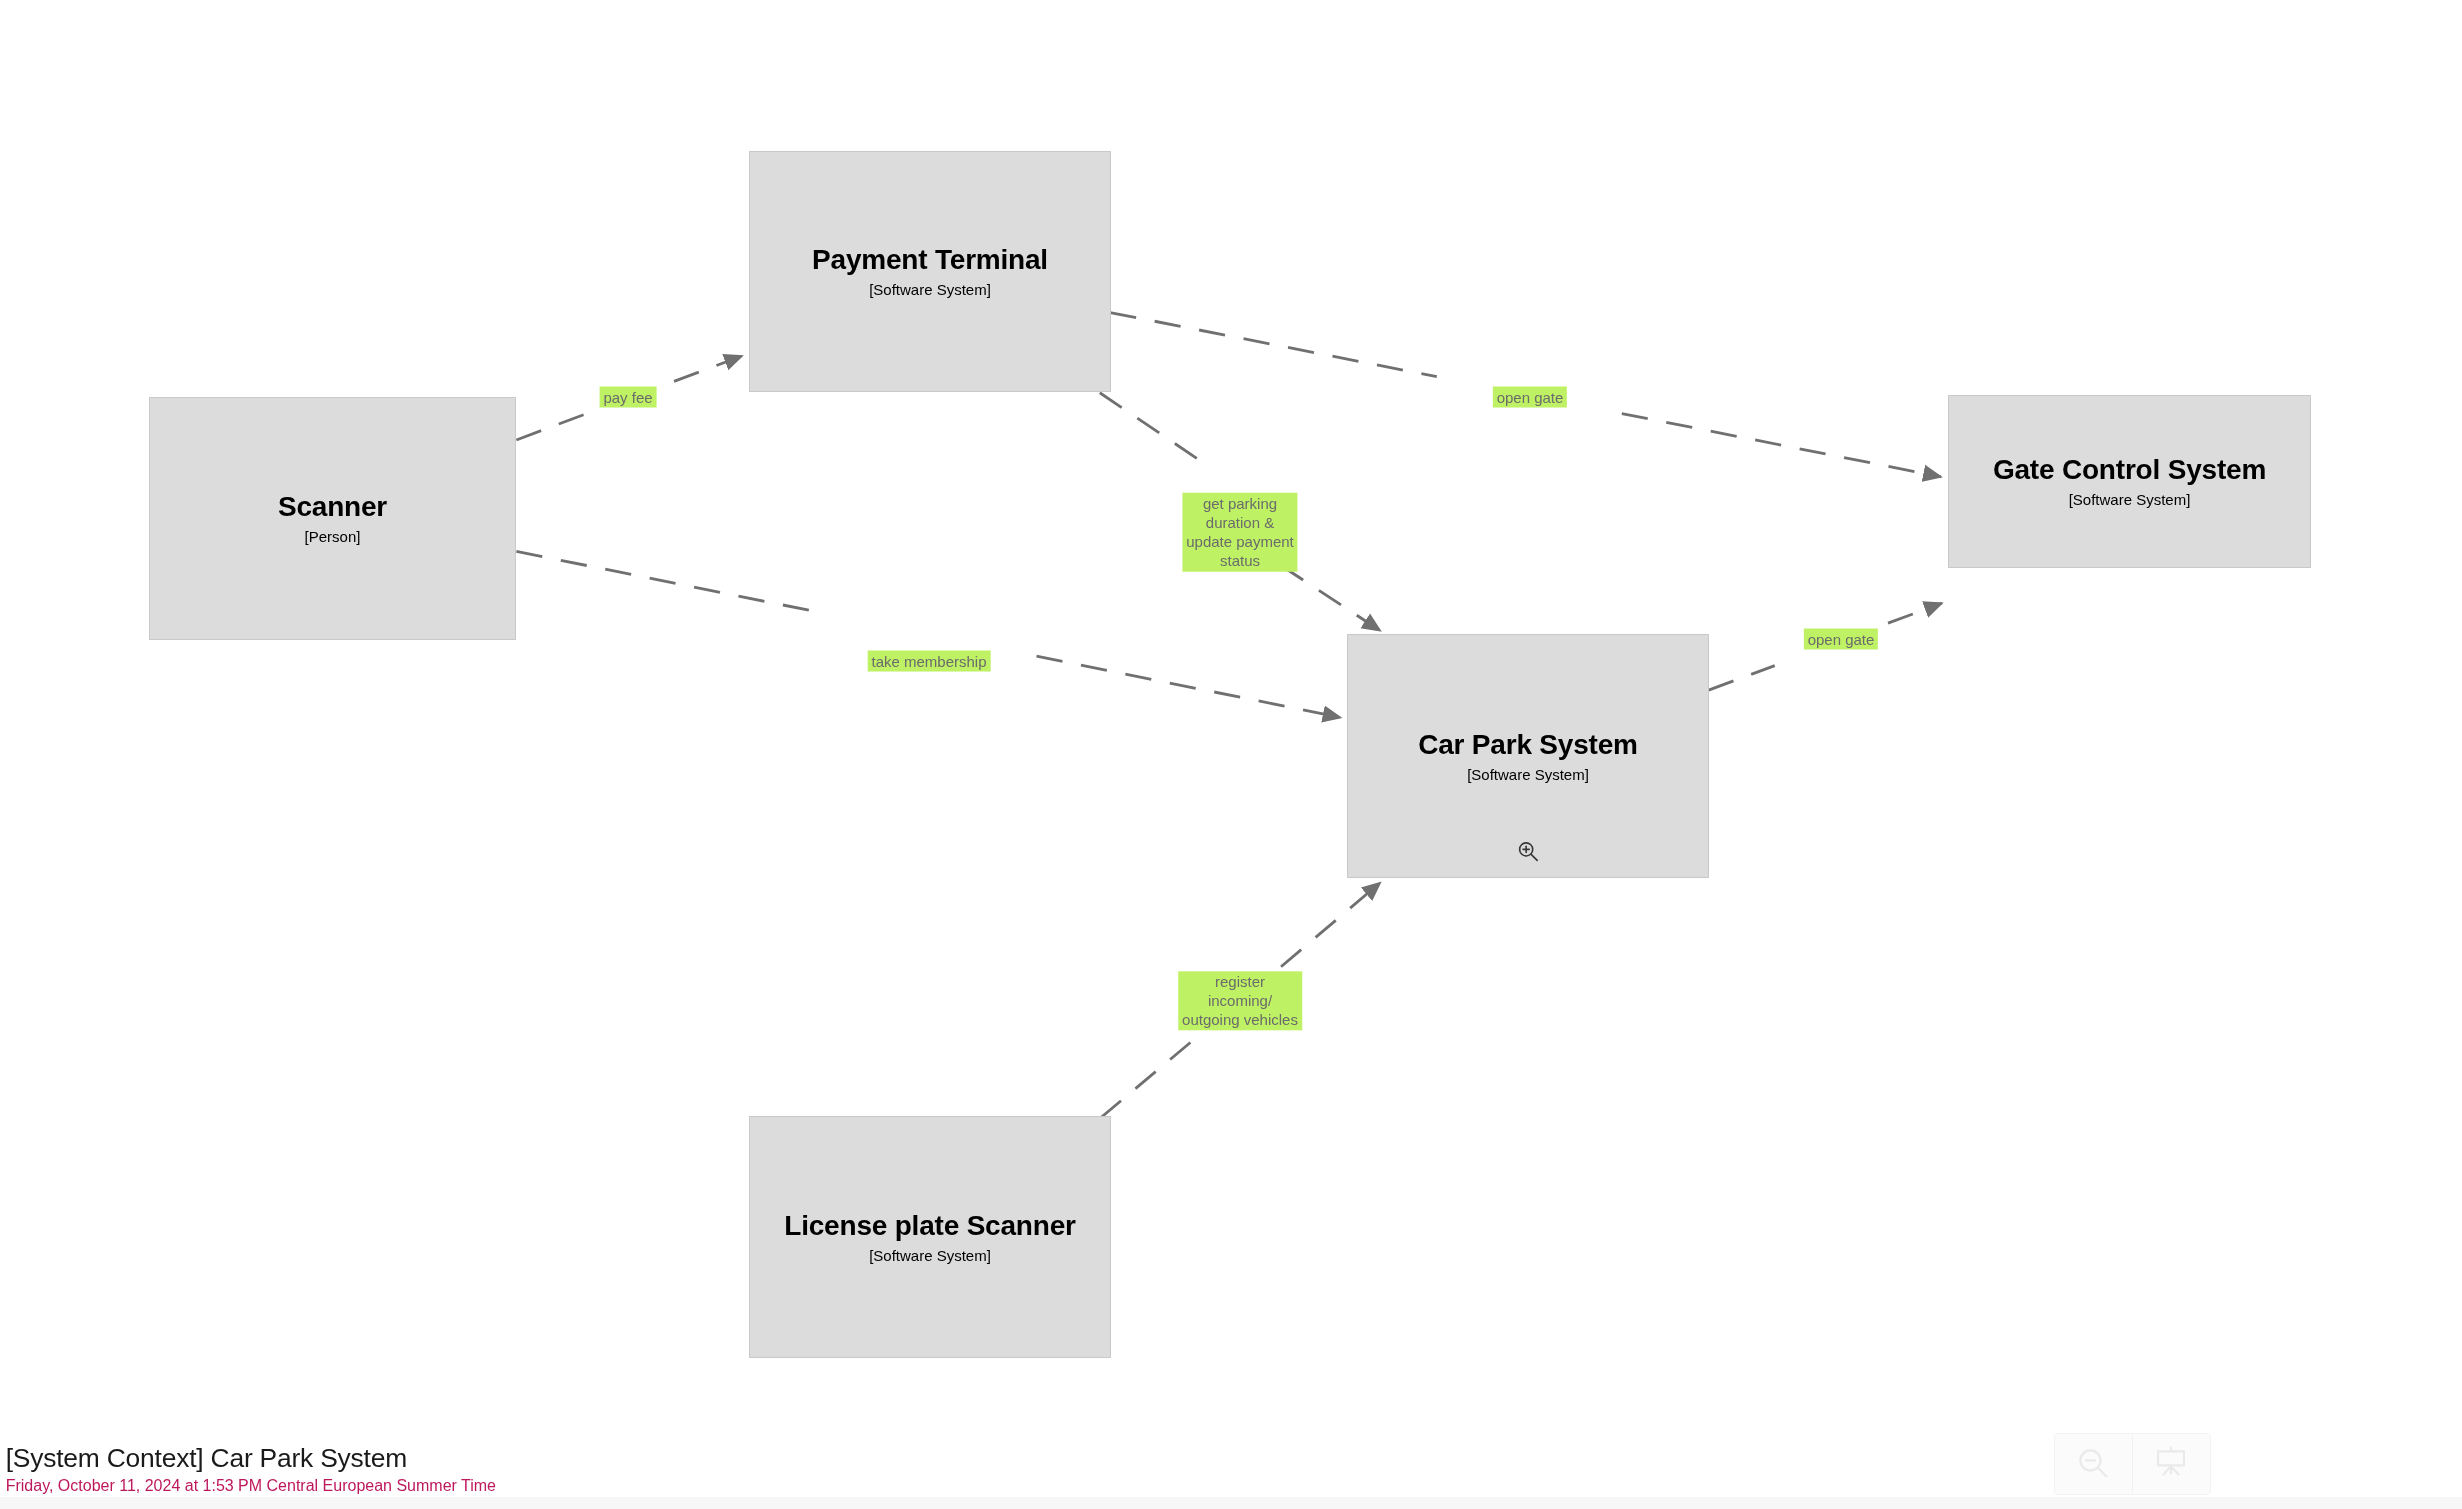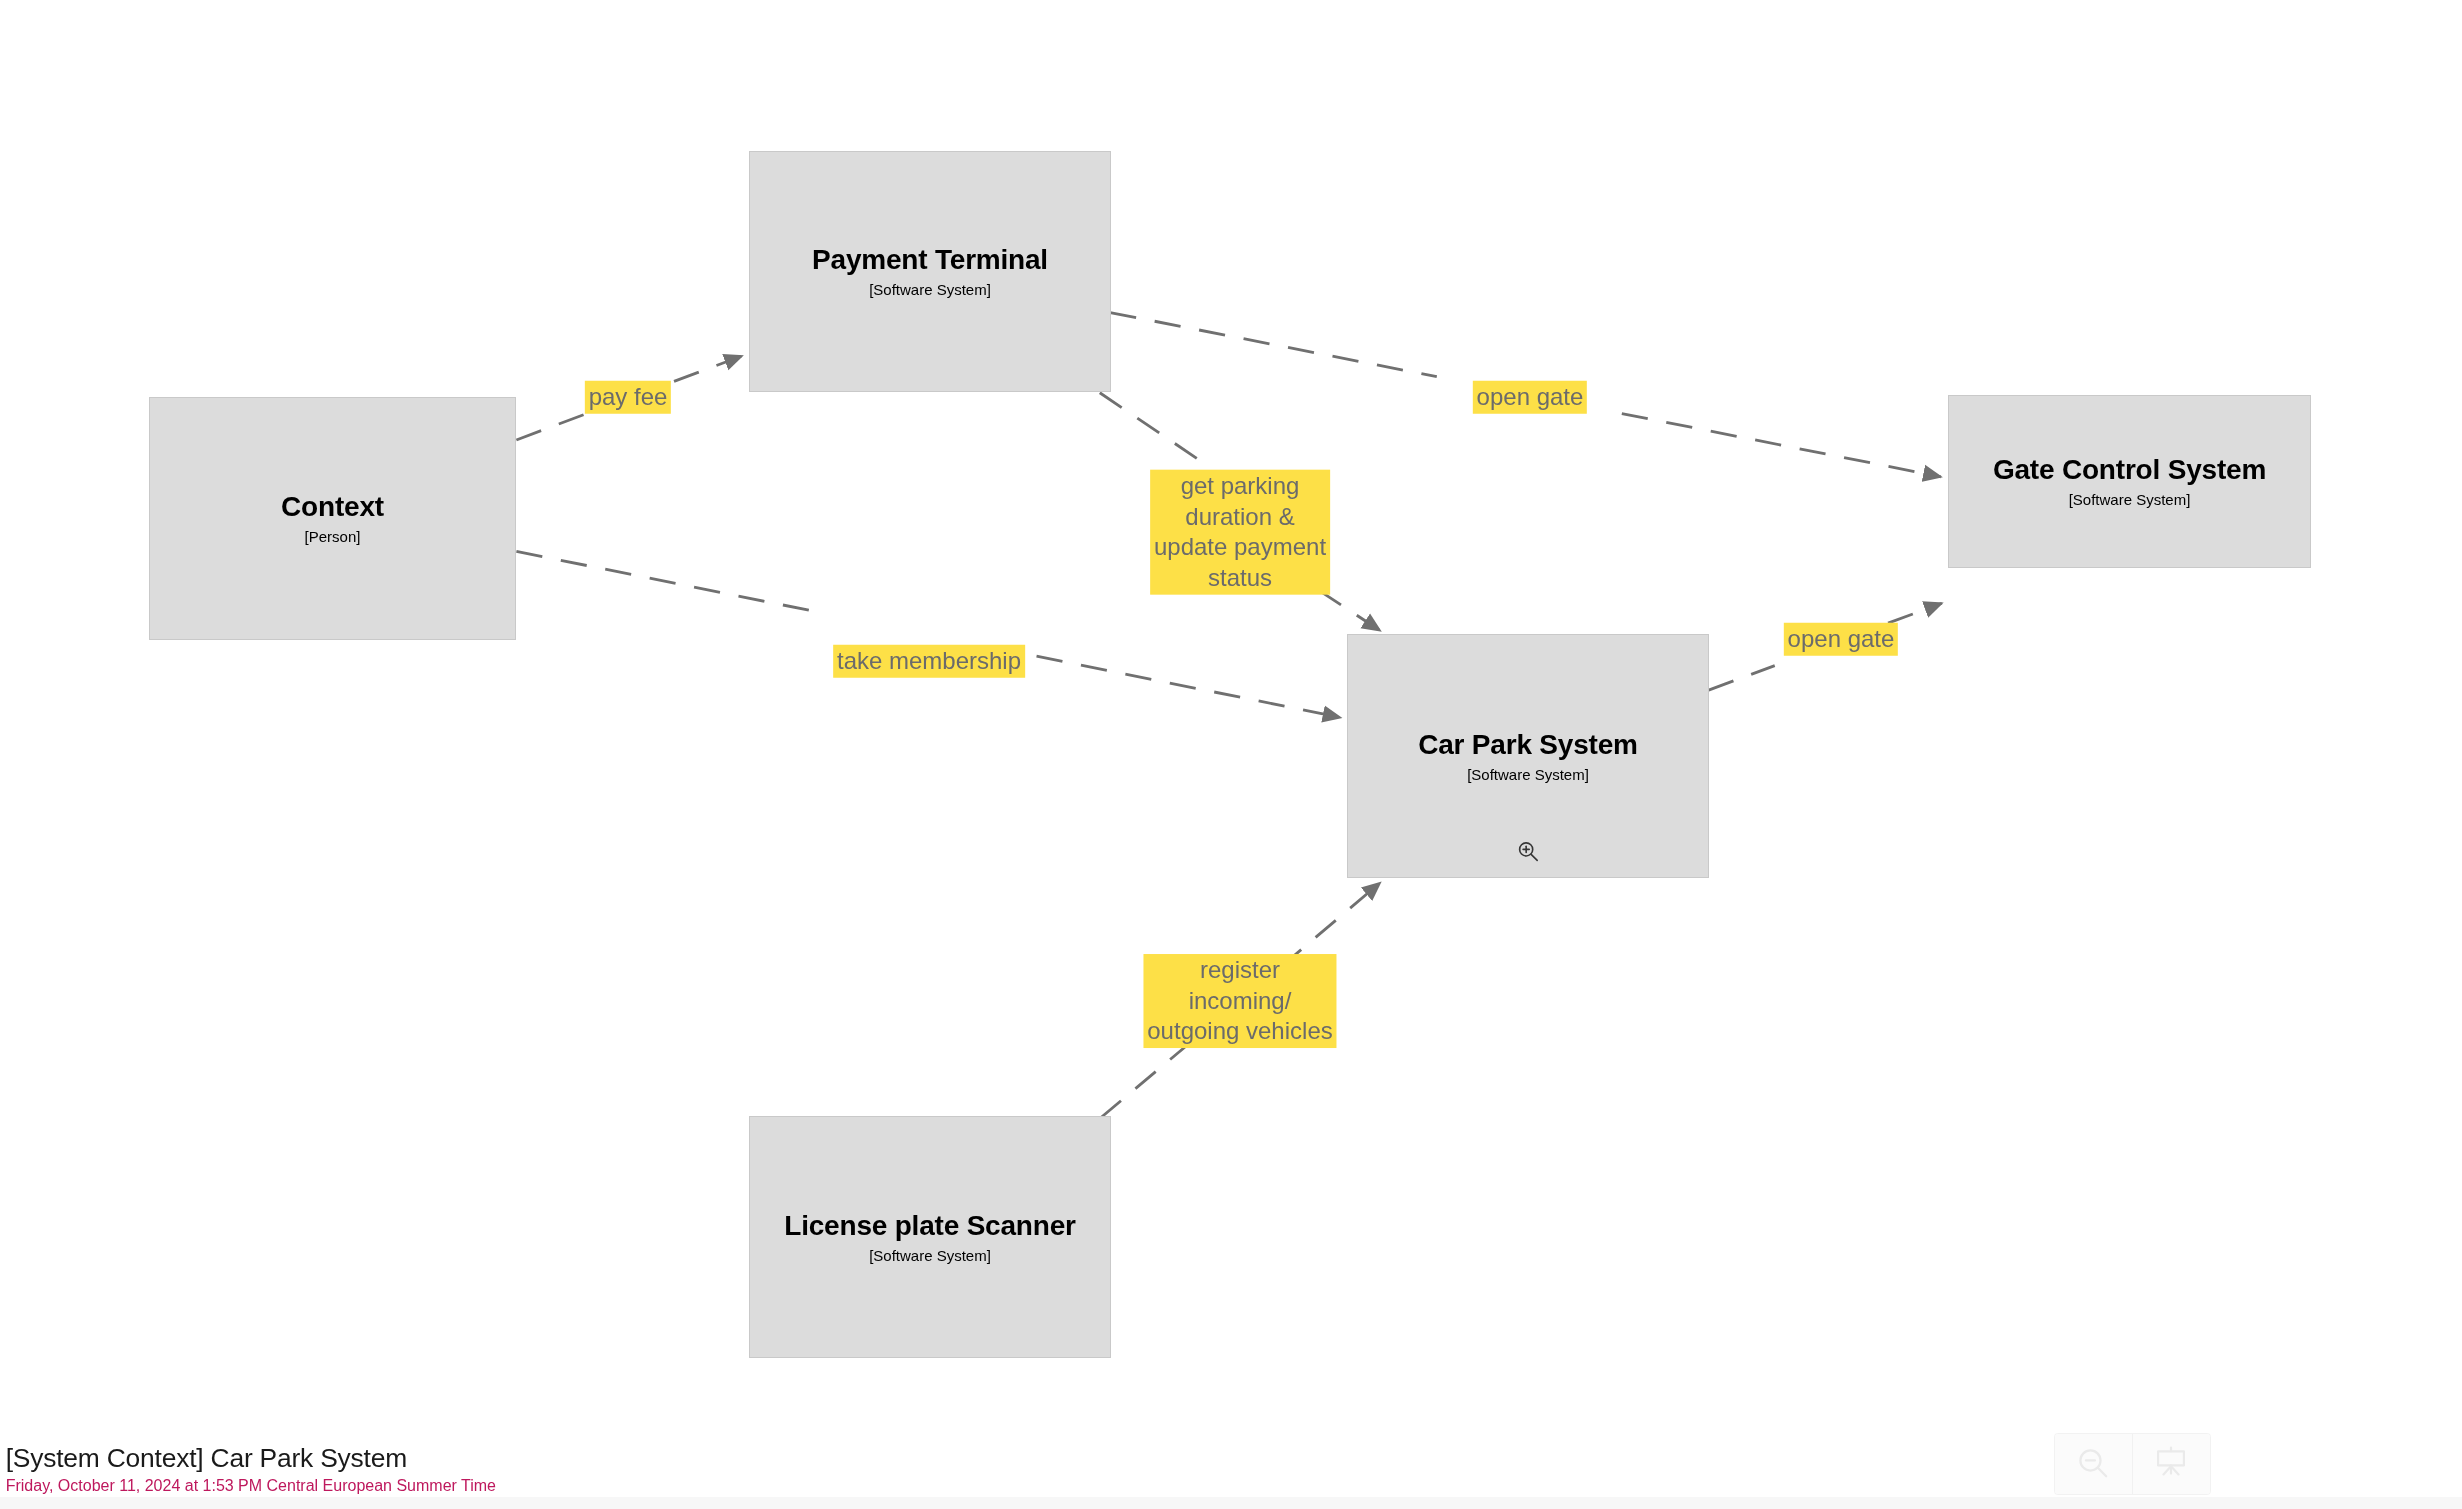--- a/index.html
+++ b/index.html
@@ -73,26 +73,26 @@
     transform: translateX(-50%);
     width: 24.5px;
     height: 24.5px;
     opacity: 0.85;
   }
 
   
   .edge-label {
     position: absolute;
     color: #6b6b6b;
-    font-size: 24px;
+    font-size: 15px;
     line-height: 1.28;
     text-align: center;
     white-space: pre;
     transform: translate(-50%, -50%);
-    background: #fde047;
+    background: #bef264;
     padding: 0.9px 3.8px;
   }
 
   
   #footer {
     position: absolute;
     left: 0;
     bottom: 0;
     width: 2224px;
     height: 75px;
@@ -208,21 +208,21 @@
 update payment
 status</div>
 
     <div class="edge-label" style="left:1841px; top:639px;">open gate</div>
 
     <div class="edge-label" style="left:1240px; top:1001px;">register
 incoming/
 outgoing vehicles</div>
 
     <div class="c4-box" style="left:149px; top:397px; width:367px; height:243px;">
-      <div class="c4-name">Context</div>
+      <div class="c4-name">Scanner</div>
       <div class="c4-type">[Person]</div>
     </div>
 
     <div class="c4-box" style="left:749px; top:151px; width:362px; height:241px;">
       <div class="c4-name">Payment Terminal</div>
       <div class="c4-type">[Software System]</div>
     </div>
 
     <div class="c4-box" style="left:1347px; top:634px; width:362px; height:244px;">
       <div class="c4-name">Car Park System</div>

